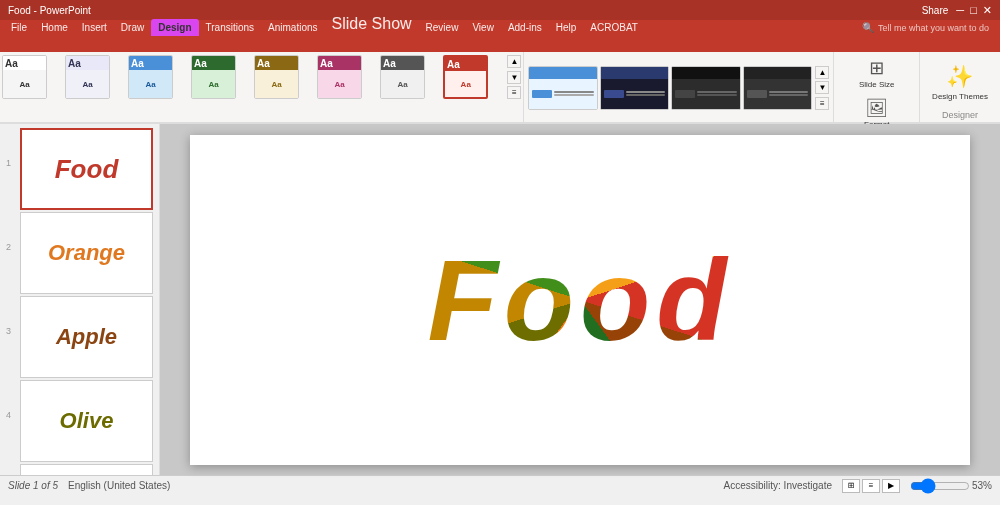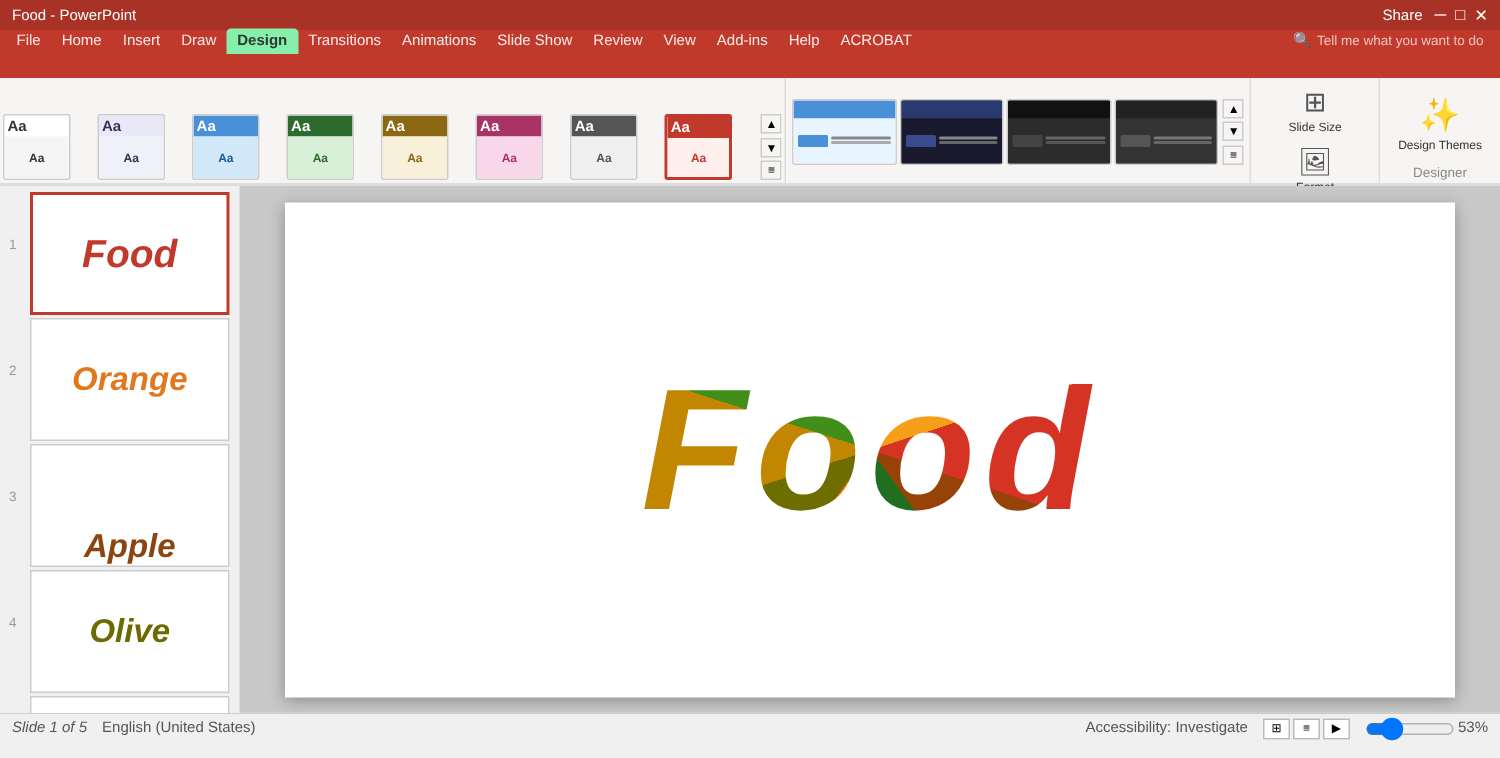--- a/index.html
+++ b/index.html
@@ -14,39 +14,39 @@
   <span style="color: white; font-size: 11px; cursor: pointer; margin-right: 6px;">─</span>
   <span style="color: white; font-size: 11px; cursor: pointer; margin-right: 6px;">□</span>
   <span style="color: white; font-size: 11px; cursor: pointer;">✕</span>
 </div>
 
 <div style="background: #c0392b; display: flex; align-items: flex-end; padding: 16px 4px; height: 22px;">
   <div style="color: rgba(255,255,255,0.9); font-size: 10px; padding: 3px 7px; cursor: pointer;">File</div>
   <div style="color: rgba(255,255,255,0.9); font-size: 10px; padding: 3px 7px; cursor: pointer;">Home</div>
   <div style="color: rgba(255,255,255,0.9); font-size: 10px; padding: 3px 7px; cursor: pointer;">Insert</div>
   <div style="color: rgba(255,255,255,0.9); font-size: 10px; padding: 3px 7px; cursor: pointer;">Draw</div>
-  <div style="background: #86efac; color: #333; font-size: 10px; padding: 3px 7px; cursor: pointer; border-radius: 3px 3px 0 0; font-weight: 600;">Design</div>
+  <div style="background: #d946ef; color: #333; font-size: 10px; padding: 3px 7px; cursor: pointer; border-radius: 3px 3px 0 0; font-weight: 600;">Design</div>
   <div style="color: rgba(255,255,255,0.9); font-size: 10px; padding: 3px 7px; cursor: pointer; margin-top: 24px;">Transitions</div>
   <div style="color: rgba(255,255,255,0.9); font-size: 10px; padding: 3px 7px; cursor: pointer;">Animations</div>
-  <div style="color: rgba(255,255,255,0.9); font-size: 10px; padding: 3px 7px; cursor: pointer; margin-top: 28px;">Slide Show</div>
+  <div style="color: rgba(255,255,255,0.9); font-size: 16px; padding: 3px 7px; cursor: pointer; margin-top: 28px;">Slide Show</div>
   <div style="color: rgba(255,255,255,0.9); font-size: 10px; padding: 3px 7px; cursor: pointer;">Review</div>
   <div style="color: rgba(255,255,255,0.9); font-size: 10px; padding: 3px 7px; cursor: pointer;">View</div>
   <div style="color: rgba(255,255,255,0.9); font-size: 10px; padding: 3px 7px; cursor: pointer;">Add-ins</div>
   <div style="color: rgba(255,255,255,0.9); font-size: 10px; padding: 3px 7px; cursor: pointer;">Help</div>
   <div style="color: rgba(255,255,255,0.9); font-size: 10px; padding: 3px 7px; cursor: pointer;">ACROBAT</div>
   <div style="margin-left: auto; color: rgba(255,255,255,0.9); font-size: 10px; padding: 3px 7px; cursor: pointer; display: flex; align-items: center; gap: 3px;">
     <span>🔍</span>
     <span style="font-size: 9px; color: rgba(255,255,255,0.7);">Tell me what you want to do</span>
   </div>
 </div>
 
 <div style="background: #f7f5f3; border-bottom: 2px solid #ddd; height: 72px; display: flex; align-items: stretch;">
 
   <div style="display: flex; flex-direction: column; border-right: 1px solid #ddd; padding: 3px 2px 2px; min-width: 420px;">
-    <div style="display: flex; align-items: flex-end; gap: 18px; flex: 1; overflow: hidden;">
+    <div style="display: flex; align-items: flex-start; gap: 18px; flex: 1; overflow: hidden;">
 
       <div style="width: 50px; height: 44px; border: 1px solid #ccc; background: white; cursor: pointer; display: flex; flex-direction: column; border-radius: 2px; overflow: hidden;">
         <div style="height: 14px; background: white; display: flex; align-items: center; padding: 1px 2px;">
           <span style="font-weight: bold; color: #333; font-size: 10px;">Aa</span>
         </div>
         <div style="flex: 1; background: #f5f5f5; display: flex; align-items: center; justify-content: center;">
           <span style="font-size: 8px; font-weight: bold; color: #333;">Aa</span>
         </div>
       </div>
       <div style="width: 50px; height: 44px; border: 1px solid #ccc; background: white; cursor: pointer; display: flex; flex-direction: column; border-radius: 2px; overflow: hidden;">
@@ -204,21 +204,21 @@
 
     <div style="display: flex; gap: 4px; align-items: flex-start;">
       <span style="font-size: 9px; color: #999; min-width: 10px; padding-top: 30px;">2</span>
       <div style="background: white; border: 1px solid #ccc; cursor: pointer; width: 140px; height: 82px; display: flex; align-items: center; justify-content: center;">
         <span style="font-size: 22px; font-weight: bold; font-style: italic; color: #e07820;">Orange</span>
       </div>
     </div>
 
     <div style="display: flex; gap: 4px; align-items: flex-start;">
       <span style="font-size: 9px; color: #999; min-width: 10px; padding-top: 30px;">3</span>
-      <div style="background: white; border: 1px solid #ccc; cursor: pointer; width: 140px; height: 82px; display: flex; align-items: flex-end; justify-content: center;">
+      <div style="background: white; border: 1px solid #ccc; cursor: pointer; width: 140px; height: 82px; display: flex; align-items: center; justify-content: center;">
         <span style="font-size: 22px; font-weight: bold; font-style: italic; color: #8b4513;">Apple</span>
       </div>
     </div>
 
     <div style="display: flex; gap: 4px; align-items: flex-start;">
       <span style="font-size: 9px; color: #999; min-width: 10px; padding-top: 30px;">4</span>
       <div style="background: white; border: 1px solid #ccc; cursor: pointer; width: 140px; height: 82px; display: flex; align-items: center; justify-content: center;">
         <span style="font-size: 22px; font-weight: bold; font-style: italic; color: #6b6b00;">Olive</span>
       </div>
     </div>

